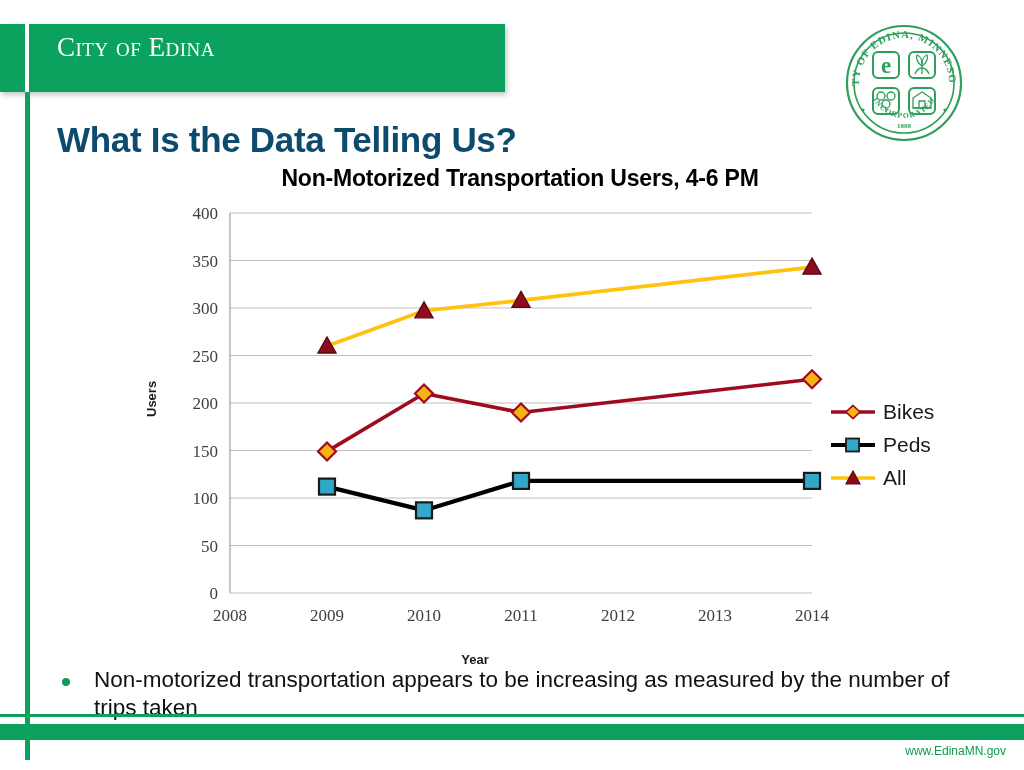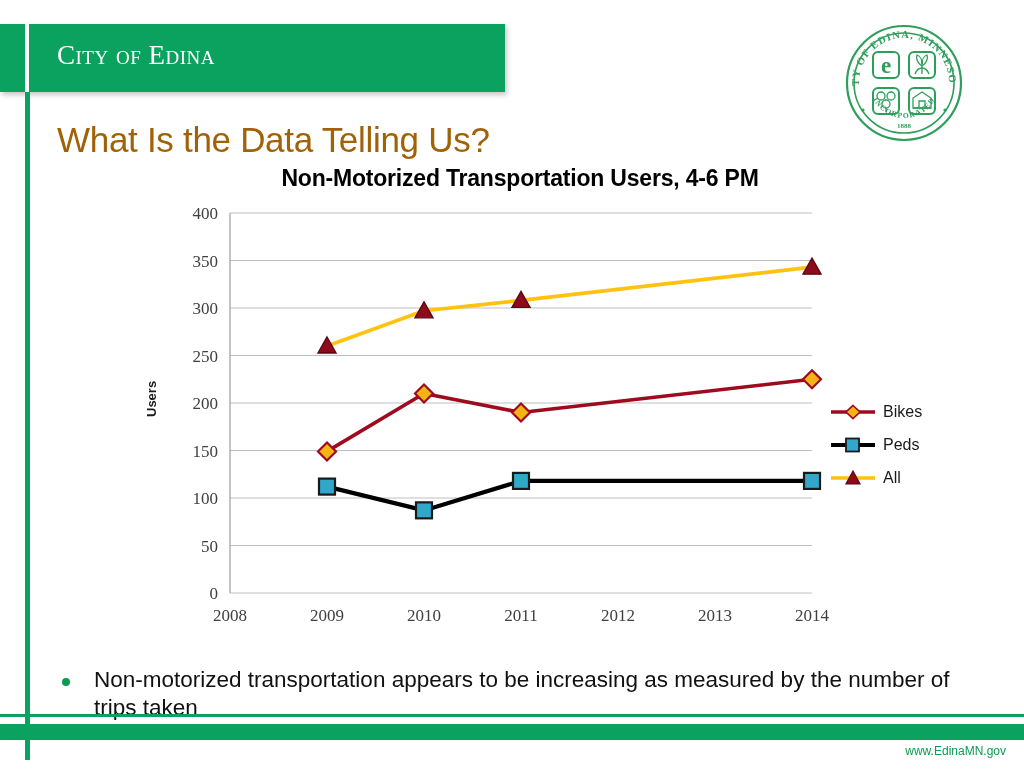--- a/index.html
+++ b/index.html
@@ -17,21 +17,21 @@
   .header-band{
     position:absolute;left:0;top:24px;width:505px;height:68px;
     background:#0aa25e;
     box-shadow:2px 3px 5px rgba(0,0,0,.22);
   }
   .header-band-notch{
     position:absolute;left:25px;top:24px;width:4px;height:68px;
     background:#ffffff;z-index:4;
   }
   .header-title{
-    position:absolute;left:57px;top:40px;
+    position:absolute;left:57px;top:32px;
     color:#ffffff;
     font-family:"Liberation Serif", serif;
     font-size:27px;letter-spacing:.5px;
     font-variant:small-caps;
     font-weight:400;
     white-space:nowrap;
   }
   .vrule{
     position:absolute;left:25px;top:92px;width:5px;height:668px;
     background:#0aa25e;
@@ -48,21 +48,21 @@
     position:absolute;right:18px;top:744px;
     color:#0d9a52;font-size:12px;font-family:"Liberation Sans",sans-serif;
   }
 
   
   .seal{position:absolute;left:843px;top:22px;width:122px;height:122px;}
 
   
   .slide-title{
     position:absolute;left:57px;top:120px;
-    font-size:35px;font-weight:normal;color:#a16207;
+    font-size:35px;font-weight:bold;color:#0c4a6e;
     font-family:"Liberation Sans",sans-serif;
     letter-spacing:-.3px;white-space:nowrap;
   }
 
   
   .chart-wrap{position:absolute;left:150px;top:165px;width:740px;height:500px;}
   .chart-title{
     position:absolute;left:0;top:0;width:740px;text-align:center;
     font-size:23px;font-weight:bold;color:#000000;
     font-family:"Liberation Sans",sans-serif;letter-spacing:-.2px;
@@ -78,21 +78,21 @@
   .axis-label-x{
     position:absolute;left:0;top:487px;width:650px;text-align:center;
     font-size:13px;font-weight:bold;color:#1a1a1a;
   }
 
   .legend{
     position:absolute;left:680px;top:230px;width:150px;
   }
   .legend-row{display:flex;align-items:center;height:33px;}
   .legend-label{
-    margin-left:7px;font-size:16px;color:#1a1a1a;
+    margin-left:7px;font-size:21px;color:#1a1a1a;
     font-family:"Liberation Sans",sans-serif;
   }
 
   
   .bullet-block{
     position:absolute;left:62px;top:656px;width:930px;
   }
   .bullet-row{display:flex;align-items:flex-start;margin-top:10px;}
   .bullet-dot{
     width:8px;height:8px;border-radius:50%;background:#0d9a52;
@@ -160,20 +160,21 @@
       </g>
     </svg>
   </div>
 
   <div class="slide-title">What Is the Data Telling Us?</div>
 
   <div class="chart-wrap">
     <div class="chart-title">Non-Motorized Transportation Users, 4-6 PM</div>
 
     <div class="axis-label-y">Users</div>
+    <div class="axis-label-x">Year</div>
 
     <svg class="plot-svg" id="plot" width="680" height="450">
         <line x1="80" y1="392" x2="662" y2="392" stroke="#bfbfbf" stroke-width="1.2"></line>
         <text x="68" y="398" text-anchor="end" font-family="'Liberation Serif',serif" font-size="17" fill="#404040">0</text>
         <line x1="80" y1="344.5" x2="662" y2="344.5" stroke="#bfbfbf" stroke-width="1"></line>
         <text x="68" y="350.5" text-anchor="end" font-family="'Liberation Serif',serif" font-size="17" fill="#404040">50</text>
         <line x1="80" y1="297" x2="662" y2="297" stroke="#bfbfbf" stroke-width="1"></line>
         <text x="68" y="303" text-anchor="end" font-family="'Liberation Serif',serif" font-size="17" fill="#404040">100</text>
         <line x1="80" y1="249.5" x2="662" y2="249.5" stroke="#bfbfbf" stroke-width="1"></line>
         <text x="68" y="255.5" text-anchor="end" font-family="'Liberation Serif',serif" font-size="17" fill="#404040">150</text>

